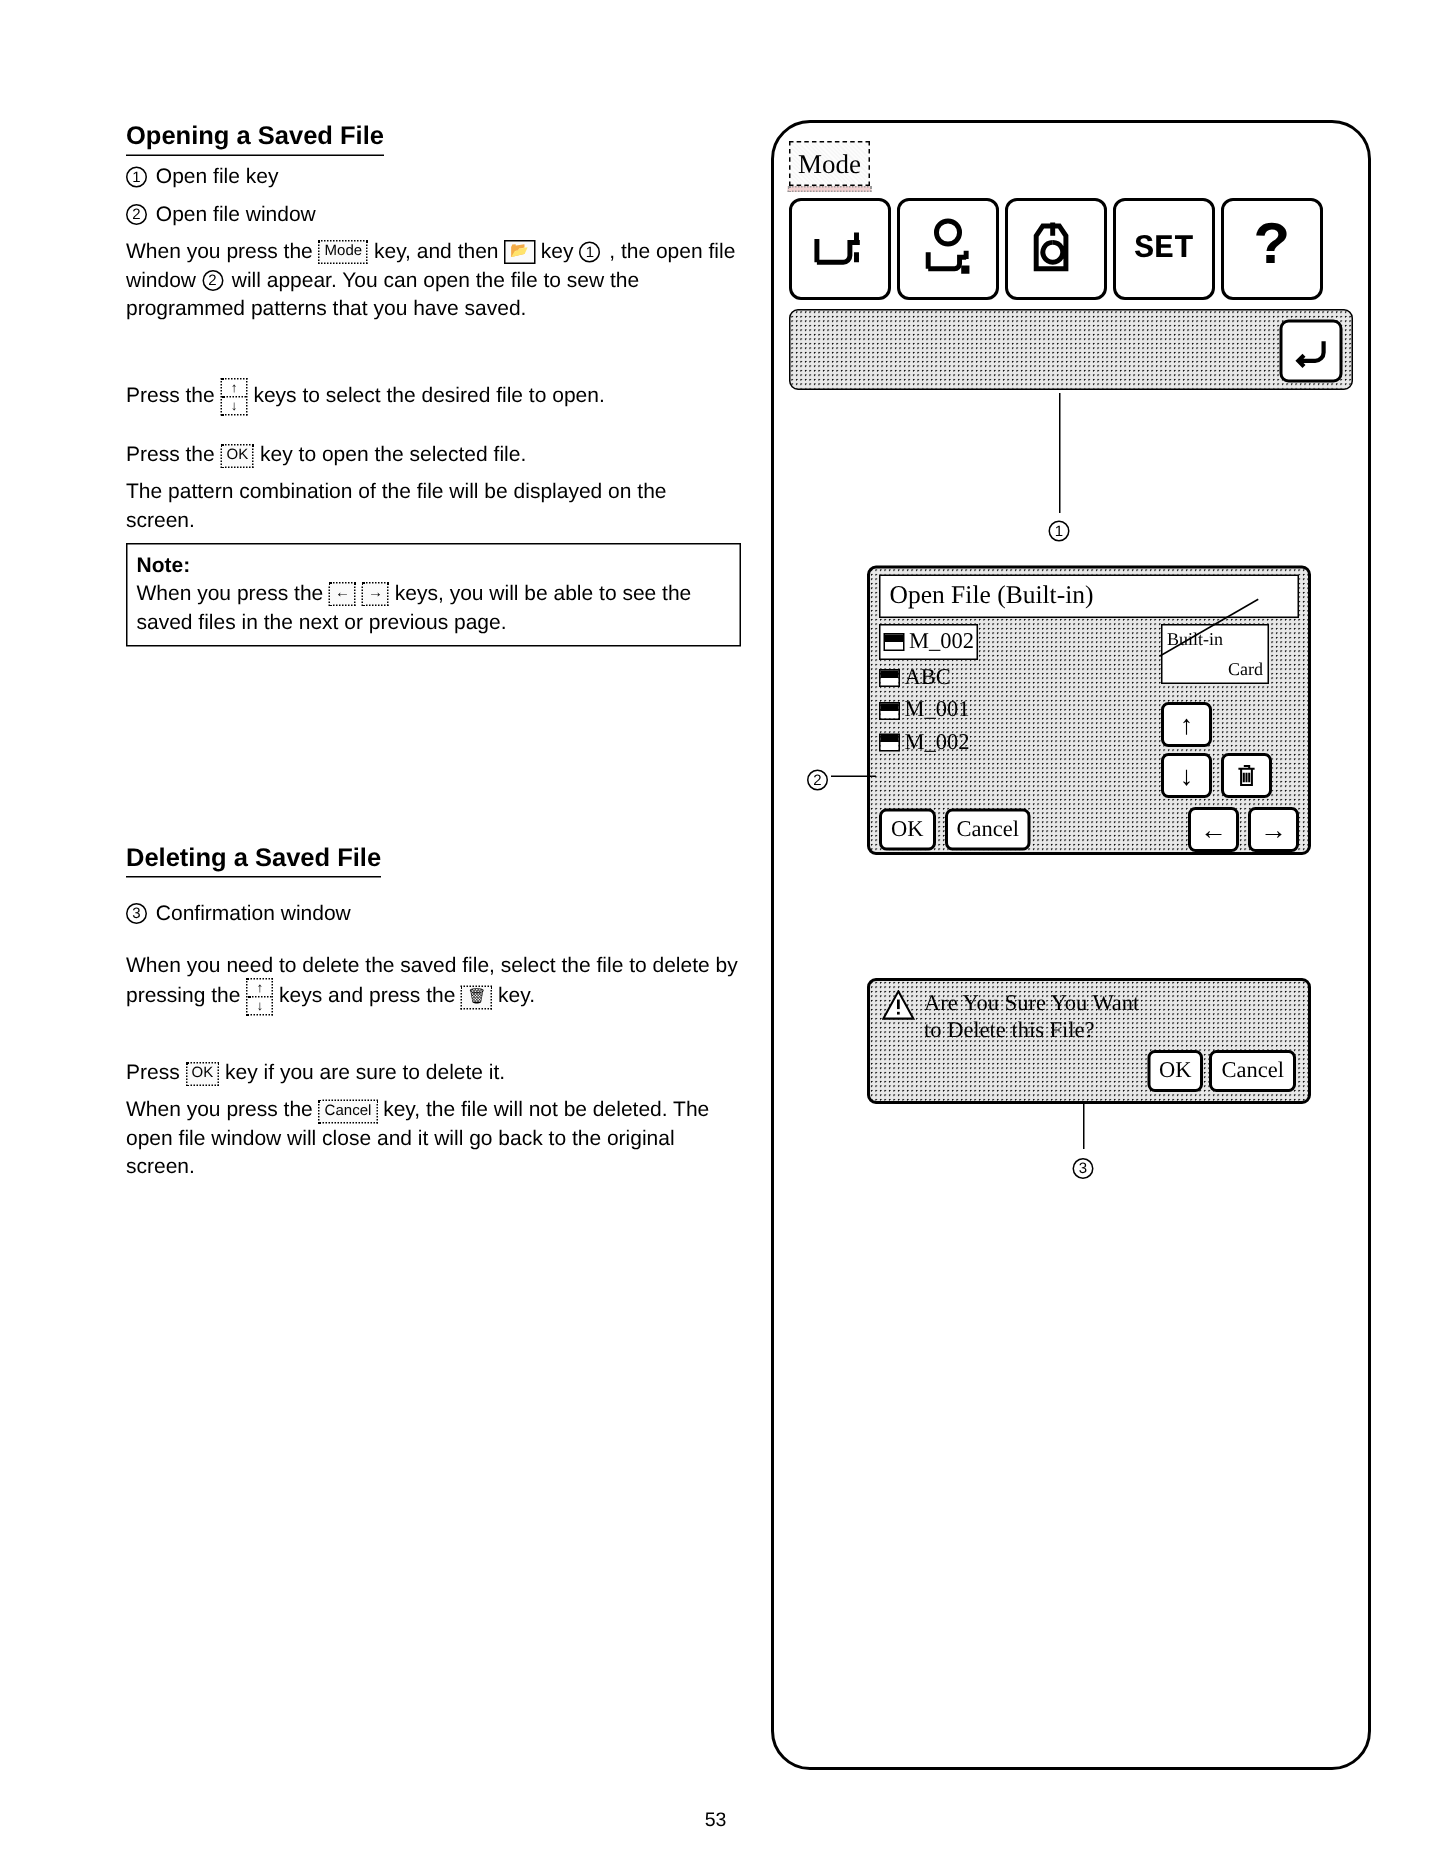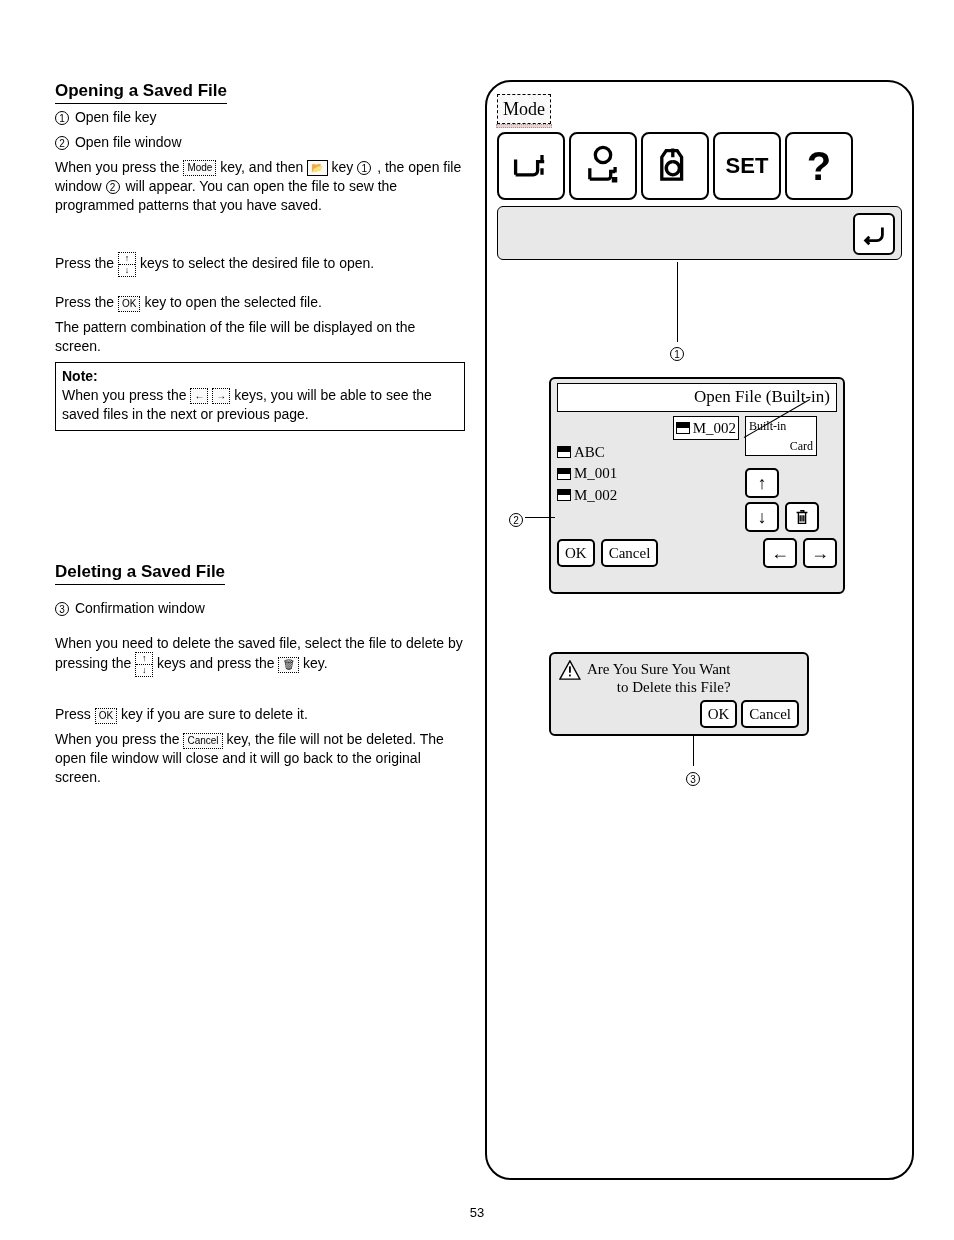--- a/index.html
+++ b/index.html
@@ -12,21 +12,21 @@
     font-size: 14px;
     line-height: 1.35;
   }
   .page {
     width: 954px;
     height: 1240px;
     position: relative;
     padding: 80px 40px 30px 55px;
   }
   .cols { display: flex; gap: 20px; }
-  .col-left { width: 410px; }
+  .col-left { width: 410px; margin-left: 29px; }
   .col-right { flex: 1; position: relative; }
 
   h2 {
     font-size: 17px;
     font-weight: bold;
     margin: 0 0 4px 0;
     border-bottom: 1.5px solid #000;
     display: inline-block;
     padding-bottom: 0px;
   }
@@ -112,20 +112,21 @@
   .toolbar .tbtn {
     border: 2px solid #000;
     border-radius: 8px;
     width: 68px; height: 68px;
     display: flex;
     align-items: center;
     justify-content: center;
     font-weight: bold;
     font-size: 22px;
     background: #fff;
+    font-family: Liberation Mono, monospace;
   }
   .tbtn svg { width: 44px; height: 44px; }
 
   .halftone {
     margin-top: 6px;
     height: 54px;
     border: 1px solid #000;
     border-radius: 6px;
     background: radial-gradient(circle at 1px 1px, #000 0.5px, transparent 0.6px) 0 0/3px 3px, #e8e8e8;
     position: relative;
@@ -157,23 +158,22 @@
   }
 
   .openfile-win {
     position: absolute;
     left: 62px;
     top: 295px;
     width: 296px;
     border: 2px solid #000;
     border-radius: 6px;
     background: radial-gradient(circle at 1px 1px, #000 0.5px, transparent 0.6px) 0 0/3px 3px, #e8e8e8;
-    padding: 4px 6px 24px 6px;
+    padding: 4px 6px 0 6px;
     font-family: Georgia, serif;
-    text-align: right;
   }
   .openfile-title {
     background: #fff;
     border: 1px solid #000;
     padding: 2px 6px;
     font-size: 17px;
   }
   .openfile-body {
     display: flex;
     gap: 6px;
@@ -264,27 +264,26 @@
     top: 435px;
     width: 30px;
     height: 1px;
     background: #000;
   }
 
   .confirm-win {
     position: absolute;
     left: 62px;
     top: 570px;
-    width: 260px;
+    width: 296px;
     border: 2px solid #000;
     border-radius: 6px;
     background: radial-gradient(circle at 1px 1px, #000 0.5px, transparent 0.6px) 0 0/3px 3px, #e8e8e8;
     padding: 6px 8px 6px 8px;
     font-family: Georgia, serif;
-    text-align: right;
   }
   .warn-ico {
     display: inline-flex;
     width: 22px; height: 20px;
     vertical-align: top;
   }
   .confirm-msg {
     display: flex;
     gap: 6px;
     align-items: flex-start;

